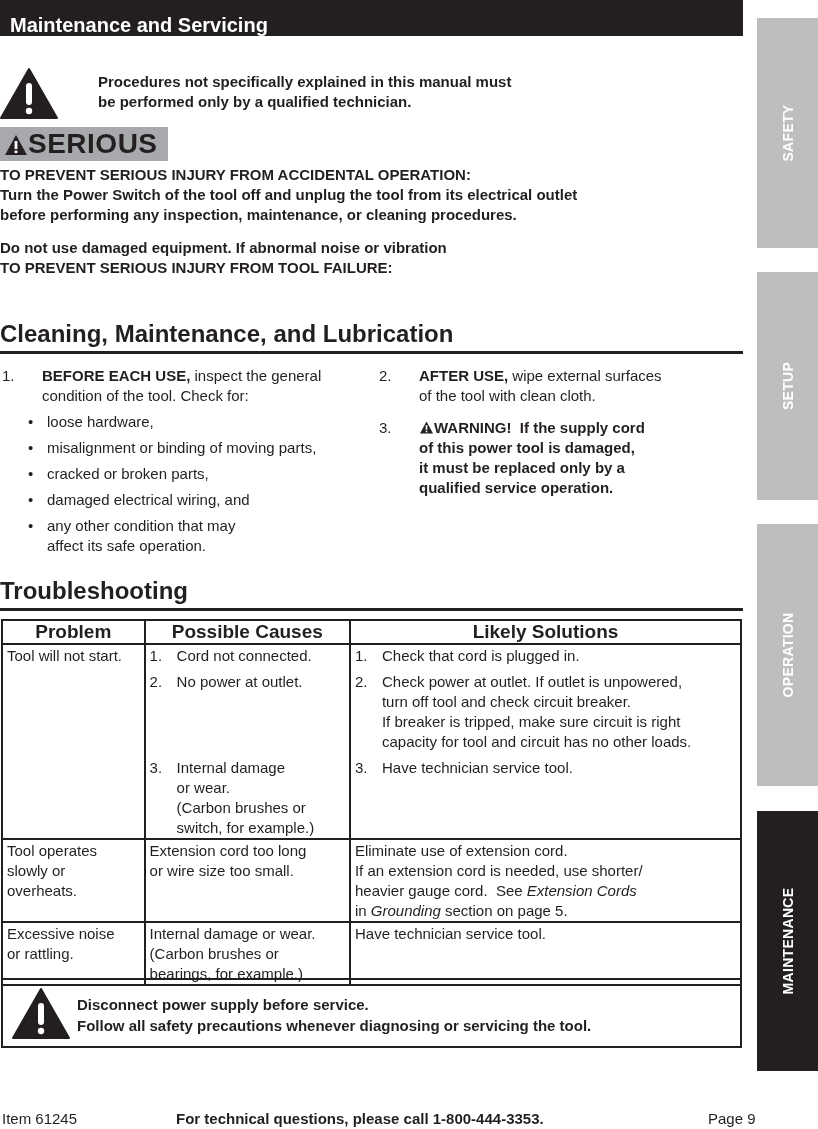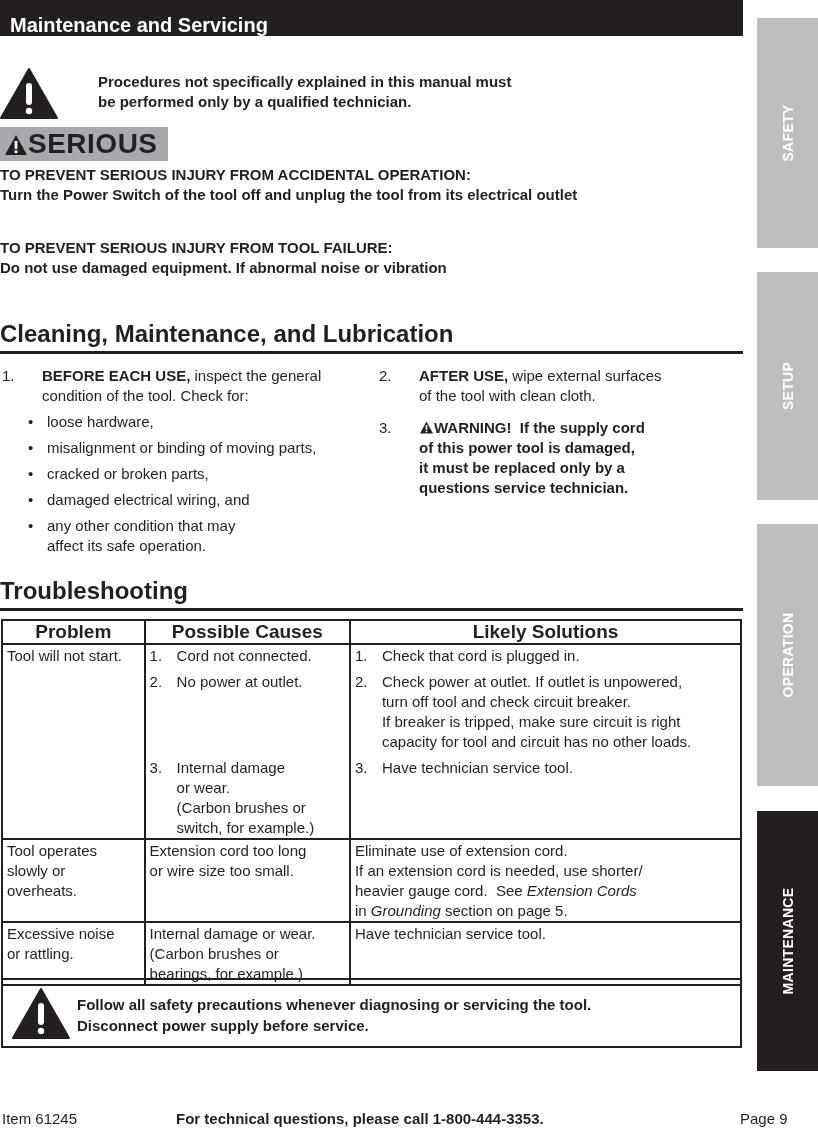--- a/index.html
+++ b/index.html
@@ -70,24 +70,25 @@
   <svg width="24" height="22" viewBox="0 0 24 22">
     <path d="M12 1 L23 21 L1 21 Z" fill="#231f20"></path>
     <rect x="10.6" y="7" width="2.8" height="8" fill="#fff"></rect>
     <rect x="10.6" y="16.5" width="2.8" height="2.6" fill="#fff"></rect>
   </svg><span>SERIOUS</span>
 </div>
 
 <div class="para" style="top:165px;">
   <span class="head">TO PREVENT SERIOUS INJURY FROM ACCIDENTAL OPERATION:</span>
   <span class="head">Turn the Power Switch of the tool off and unplug the tool from its electrical outlet</span>
+  <span class="head">before performing any inspection, maintenance, or cleaning procedures.</span>
 </div>
 <div class="para" style="top:238px;">
+  <span class="head">Do not use damaged equipment.  If abnormal noise or vibration</span>
   <span class="head">TO PREVENT SERIOUS INJURY FROM TOOL FAILURE:</span>
-  <span class="head">Do not use damaged equipment.  If abnormal noise or vibration</span>
 </div>
 
 <h2 class="section" style="top:320px;">Cleaning, Maintenance, and Lubrication</h2>
 <div class="rule" style="top:351px;"></div>
 
 <div class="item" style="left:2px; top:366px; width:350px;">
   <span class="num">1.</span>
   <div class="body" style="white-space:nowrap;">
     <b>BEFORE EACH USE,</b><span> inspect the general</span><br>
     <span>condition of the tool.  Check for:</span>
@@ -128,21 +129,21 @@
 <div class="item" style="left:379px; top:418px; width:340px;">
   <span class="num">3.</span>
   <div class="body" style="white-space:nowrap; font-weight:bold;">
     <svg width="15" height="13" viewBox="0 0 24 22" style="vertical-align:-1px;">
       <path d="M12 1 L23 21 L1 21 Z" fill="#231f20"></path>
       <rect x="10.6" y="7" width="2.8" height="8" fill="#fff"></rect>
       <rect x="10.6" y="16.5" width="2.8" height="2.6" fill="#fff"></rect>
     </svg><span>WARNING!</span><span style="white-space:pre;">  If the supply cord</span><br>
     <span>of this power tool is damaged,</span><br>
     <span>it must be replaced only by a</span><br>
-    <span>questions service technician.</span>
+    <span>qualified service operation.</span>
   </div>
 </div>
 
 <h2 class="section" style="top:577px;">Troubleshooting</h2>
 <div class="rule" style="top:608px;"></div>
 
 <table class="ts">
   <colgroup>
       <col style="width:143px">
       <col style="width:206px">
@@ -213,28 +214,28 @@
   </tbody>
 </table>
 
 <div class="final-box">
   <svg class="tri" width="58" height="52" viewBox="0 0 58 52">
     <path d="M29 1 L57 50 L1 50 Z" fill="#231f20" stroke="#231f20" stroke-linejoin="round" stroke-width="2"></path>
     <rect x="26" y="15" width="6" height="22" rx="3" fill="#fff"></rect>
     <circle cx="29" cy="43" r="3.2" fill="#fff"></circle>
   </svg>
   <div class="text">
+    <div>Disconnect power supply before service.</div>
     <div>Follow all safety precautions whenever diagnosing or servicing the tool.</div>
-    <div>Disconnect power supply before service.</div>
   </div>
 </div>
 
 <div class="footer" style="left:2px;">Item 61245</div>
 <div class="footer" style="left:176px; font-weight:bold;">For technical questions, please call 1-800-444-3353.</div>
-<div class="footer" style="left:740px;">Page 9</div>
+<div class="footer" style="left:708px;">Page 9</div>
 
 <div class="tab" style="top:18px; height:230px;">
     <span>SAFETY</span>
   </div>
 <div class="tab" style="top:272px; height:228px;">
     <span>SETUP</span>
   </div>
 <div class="tab" style="top:524px; height:262px;">
     <span>OPERATION</span>
   </div>

